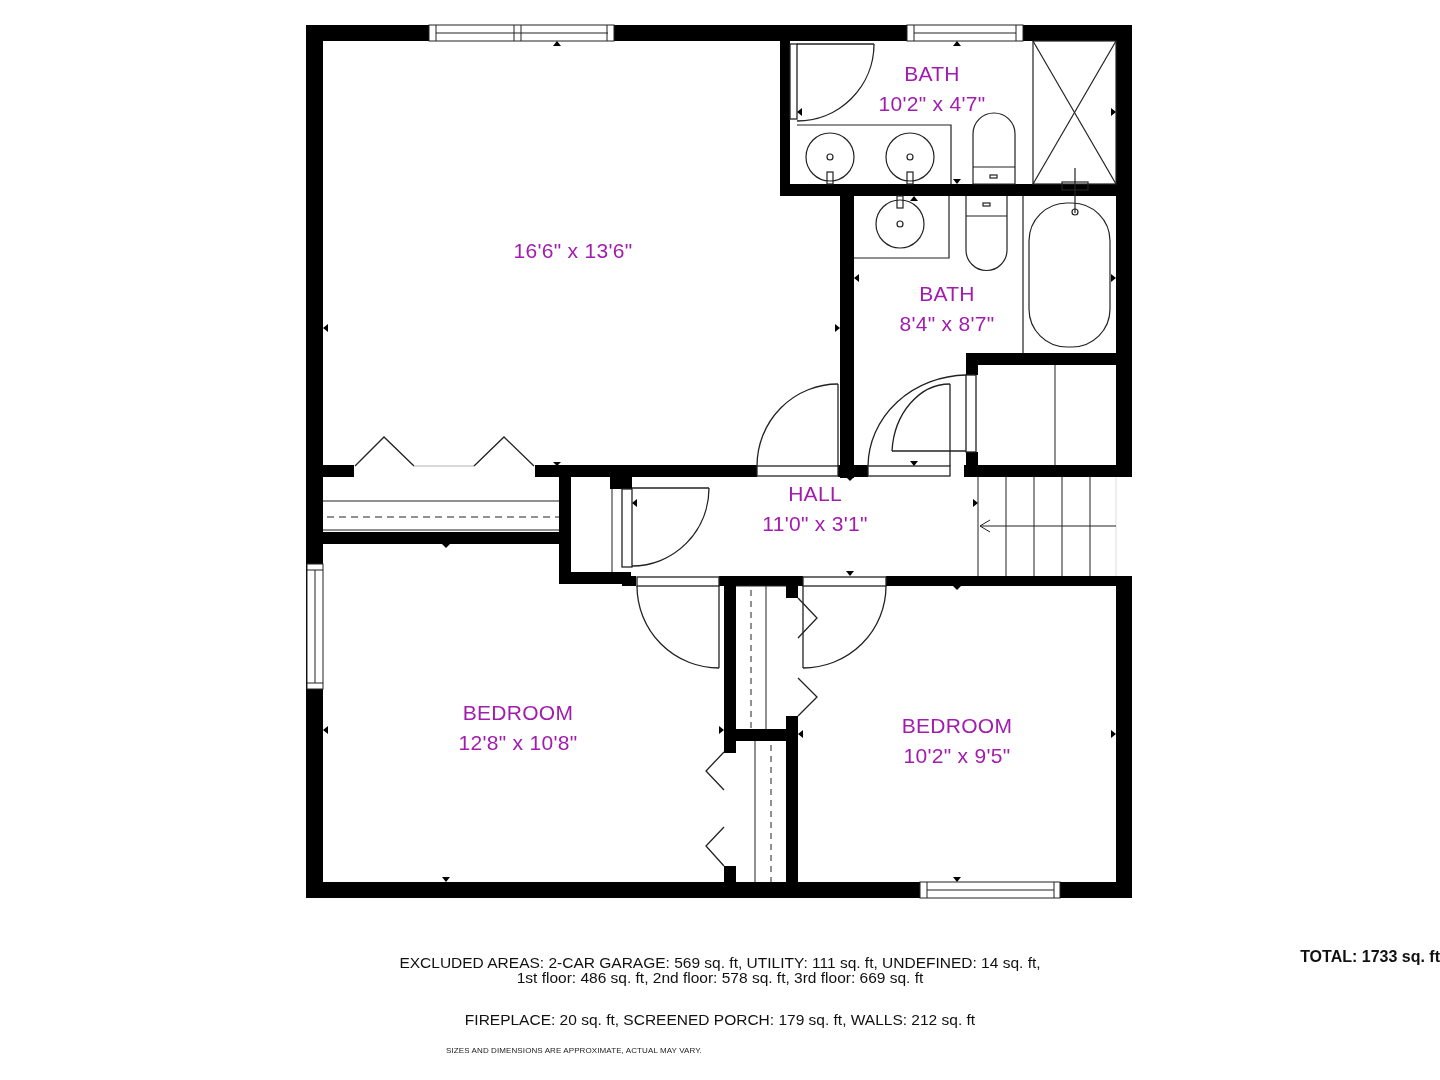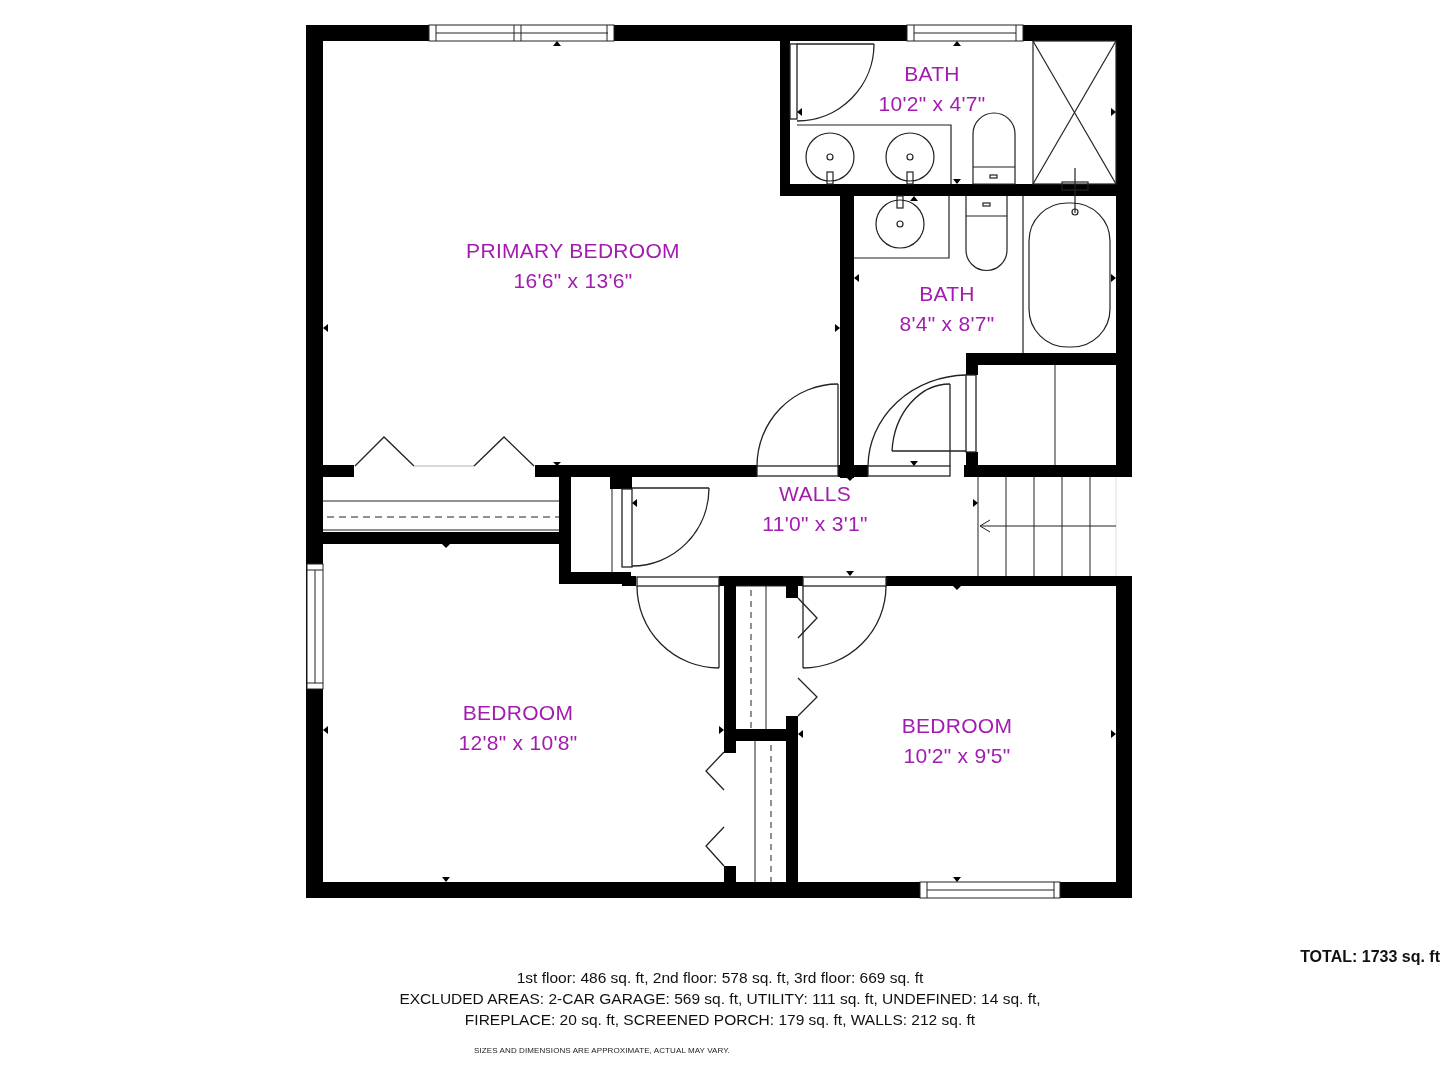--- a/index.html
+++ b/index.html
@@ -1,20 +1,20 @@
 <!DOCTYPE html>
 <html><head>
 <meta charset="utf-8">
 <style>
   html, body { margin: 0; padding: 0; background: #ffffff; }
   body { width: 1440px; height: 1080px; position: relative; overflow: hidden; font-family: "Liberation Sans", "DejaVu Sans", sans-serif; }
   #plan { position: absolute; left: 0; top: 0; width: 1440px; height: 1080px; }
   .room-label { position: absolute; text-align: center; color: #a21caf; font-size: 21px; line-height: 30px; letter-spacing: 0.3px; transform: translateX(-50%); white-space: nowrap; }
   .sum-line { position: absolute; left: 0; width: 1440px; text-align: center; font-size: 15.5px; color: #111; }
-  .disclaimer { position: absolute; left: 0; width: 1148px; text-align: center; font-size: 8px; color: #222; top: 1046px; letter-spacing: 0.1px; margin-left: 28px; }
+  .disclaimer { position: absolute; left: 0; width: 1148px; text-align: center; font-size: 8px; color: #222; top: 1046px; letter-spacing: 0.1px; }
 </style>
 </head>
 <body>
 
 <svg id="plan" viewBox="0 0 1440 1080" xmlns="http://www.w3.org/2000/svg">
 
   <g fill="#000">
 
     <rect x="306" y="25" width="826" height="16"></rect>
 
@@ -235,41 +235,40 @@
     <polygon points="724,730 719,726 719,734"></polygon>
     <polygon points="446,882 442,877 450,877"></polygon>
     <polygon points="957,586 953,590 961,590" transform="rotate(180 957 588)"></polygon>
     <polygon points="798,734 803,730 803,738"></polygon>
     <polygon points="1116,734 1111,730 1111,738"></polygon>
     <polygon points="957,882 953,877 961,877"></polygon>
   </g>
 </svg>
 
 <div class="room-label" style="left:573px; top:236px;">
-  <div>PRIMARY BEDROOM</div>
   <div>16'6" x 13'6"</div>
 </div>
 <div class="room-label" style="left:932px; top:59px;">
   <div>BATH</div>
   <div>10'2" x 4'7"</div>
 </div>
 <div class="room-label" style="left:947px; top:279px;">
   <div>BATH</div>
   <div>8'4" x 8'7"</div>
 </div>
 <div class="room-label" style="left:815px; top:479px;">
-  <div>WALLS</div>
+  <div>HALL</div>
   <div>11'0" x 3'1"</div>
 </div>
 <div class="room-label" style="left:518px; top:698px;">
   <div>BEDROOM</div>
   <div>12'8" x 10'8"</div>
 </div>
 <div class="room-label" style="left:957px; top:711px;">
   <div>BEDROOM</div>
   <div>10'2" x 9'5"</div>
 </div>
 
 <div class="sum-line" style="top:948px; font-weight:bold; font-size:16px;text-align:right;">TOTAL: 1733 sq. ft</div>
 <div class="sum-line" style="top:969px;">1st floor: 486 sq. ft, 2nd floor: 578 sq. ft, 3rd floor: 669 sq. ft</div>
-<div class="sum-line" style="top:990px;">EXCLUDED AREAS: 2-CAR GARAGE: 569 sq. ft, UTILITY: 111 sq. ft, UNDEFINED: 14 sq. ft,</div>
+<div class="sum-line" style="top:954px;">EXCLUDED AREAS: 2-CAR GARAGE: 569 sq. ft, UTILITY: 111 sq. ft, UNDEFINED: 14 sq. ft,</div>
 <div class="sum-line" style="top:1011px;">FIREPLACE: 20 sq. ft, SCREENED PORCH: 179 sq. ft, WALLS: 212 sq. ft</div>
 <div class="disclaimer">SIZES AND DIMENSIONS ARE APPROXIMATE, ACTUAL MAY VARY.</div>
 
 </body></html>

